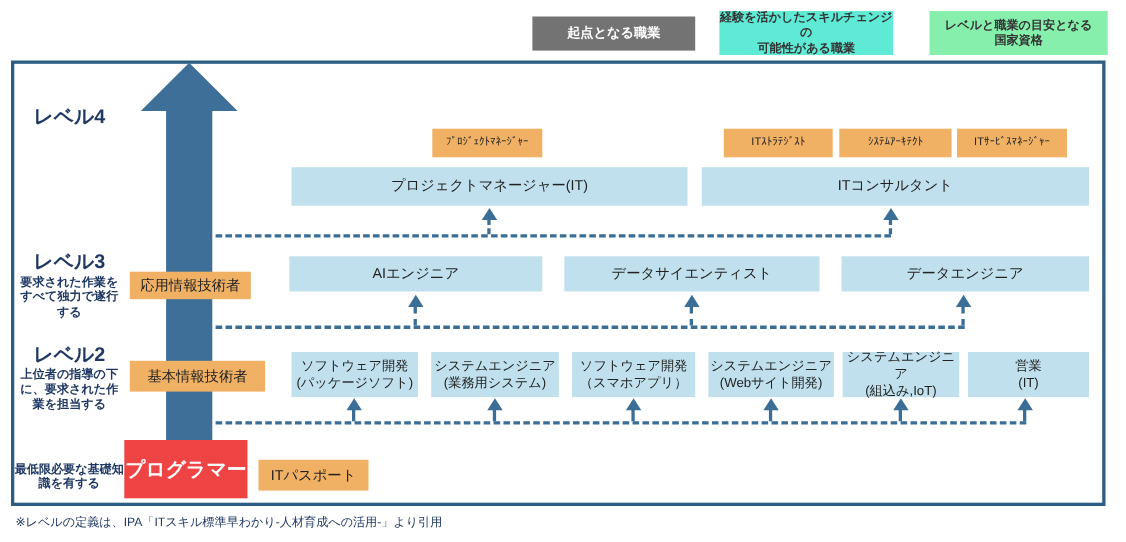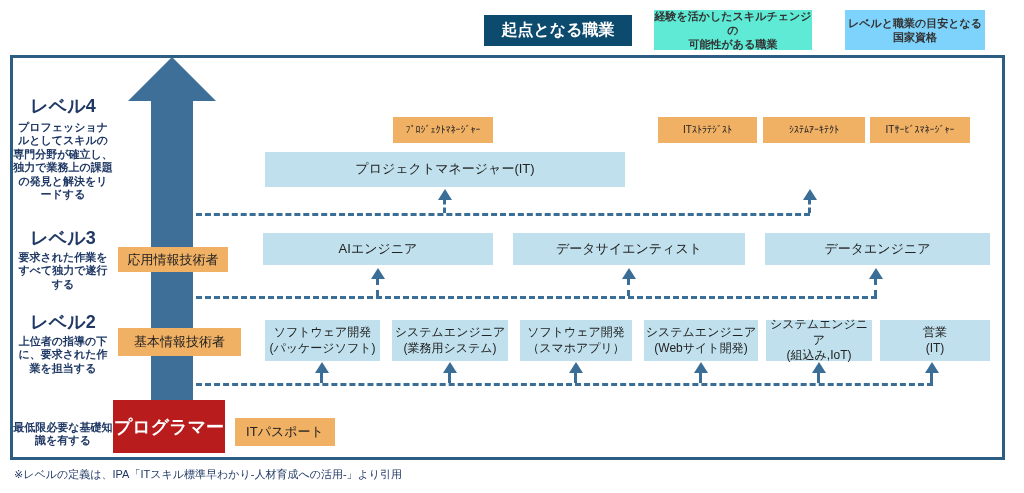--- a/index.html
+++ b/index.html
@@ -3,35 +3,35 @@
 <meta charset="utf-8">
 <style>
   html,body{margin:0;padding:0;background:#ffffff;}
   .stage{
     position:relative;width:1024px;height:493px;background:#ffffff;overflow:hidden;
     font-family:"Liberation Sans","DejaVu Sans",sans-serif;color:#262626;
   }
   
   .legend-box{position:absolute;display:flex;flex-direction:column;align-items:center;justify-content:center;
     text-align:center;font-weight:bold;line-height:1.3;}
-  .legend-origin{left:484px;top:15px;width:148px;height:31px;background:#0c4a6e;color:#ffffff;font-size:16px;}
+  .legend-origin{left:484px;top:15px;width:148px;height:31px;background:#737373;color:#ffffff;font-size:12px;}
   .legend-skillchange{left:654px;top:10px;width:158px;height:40px;background:#5eead4;color:#333333;font-size:11px;}
-  .legend-cert{left:845px;top:10px;width:140px;height:40px;background:#7dd3fc;color:#333333;font-size:11px;}
+  .legend-cert{left:845px;top:10px;width:162px;height:40px;background:#86efac;color:#333333;font-size:11px;}
   
   .panel{position:absolute;left:10px;top:55px;width:995px;height:405px;border:3px solid #2C5E84;
     box-sizing:border-box;background:#ffffff;}
   
   .lvl-title{position:absolute;left:13px;width:100px;text-align:center;color:#1F3864;font-weight:bold;font-size:18px;}
   .lvl-desc{position:absolute;left:13px;width:100px;text-align:center;color:#1F3864;font-weight:bold;
     font-size:11px;line-height:1.22;}
   
   .tower-head{position:absolute;left:128px;top:57px;width:0;height:0;
     border-left:44px solid transparent;border-right:44px solid transparent;border-bottom:44px solid #3D6F99;}
   .tower-shaft{position:absolute;left:151px;top:99px;width:42px;height:302px;background:#3D6F99;}
-  .programmer{position:absolute;left:113px;top:400px;width:112px;height:53px;background:#b91c1c;color:#ffffff;
+  .programmer{position:absolute;left:113px;top:400px;width:112px;height:53px;background:#ef4444;color:#ffffff;
     font-weight:bold;font-size:18px;display:flex;align-items:center;justify-content:center;font-family:Liberation Serif, serif;}
   
   .job{position:absolute;background:#BFE0EC;display:flex;flex-direction:column;align-items:center;
     justify-content:center;text-align:center;font-size:13px;color:#222222;line-height:1.3;}
   .job.small{font-size:12px;}
   
   .cert{position:absolute;background:#F0B165;display:flex;flex-direction:column;align-items:center;
     justify-content:center;text-align:center;color:#222222;}
   .cert.kana{font-size:10px;line-height:1.35;}
   .cert.kanji{font-size:13px;}
@@ -56,35 +56,37 @@
     <span>可能性がある職業</span>
   </div>
   <div class="legend-box legend-cert">
     <span>レベルと職業の目安となる</span>
     <span>国家資格</span>
   </div>
 
   <div class="panel"></div>
 
   <div class="lvl-title" style="top:94px">レベル4</div>
-  <div class="lvl-desc" style="top:121px">プロフェッショナルとしてスキルの専門分野が確立し、独力で業務上の課題の発見と解決をリードする</div>
   <div class="lvl-title" style="top:226px">レベル3</div>
   <div class="lvl-desc" style="top:251px">要求された作業をすべて独力で遂行する</div>
   <div class="lvl-title" style="top:310px">レベル2</div>
   <div class="lvl-desc" style="top:335px">上位者の指導の下に、要求された作業を担当する</div>
   <div class="lvl-desc" style="top:421px">最低限必要な基礎知識を有する</div>
 
   <div class="tower-head"></div>
   <div class="tower-shaft"></div>
   <div class="programmer">
     <span>プログラマー</span>
   </div>
 
   <div class="job" style="left:265px;top:152px;width:360px;height:35px">
     <span>プロジェクトマネージャー(IT)</span>
+  </div>
+  <div class="job" style="left:638px;top:152px;width:352px;height:35px">
+    <span>ITコンサルタント</span>
   </div>
 
   <div class="job" style="left:263px;top:233px;width:230px;height:32px">
     <span>AIエンジニア</span>
   </div>
   <div class="job" style="left:513px;top:233px;width:232px;height:32px">
     <span>データサイエンティスト</span>
   </div>
   <div class="job" style="left:765px;top:233px;width:225px;height:32px">
     <span>データエンジニア</span>

